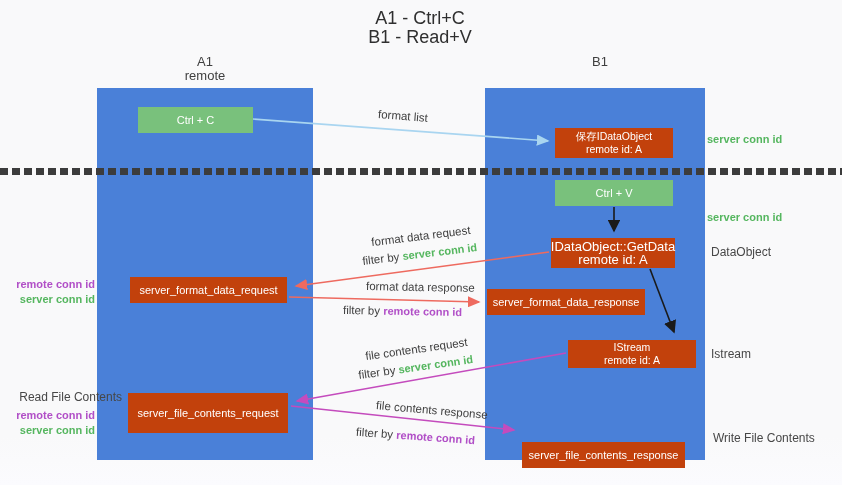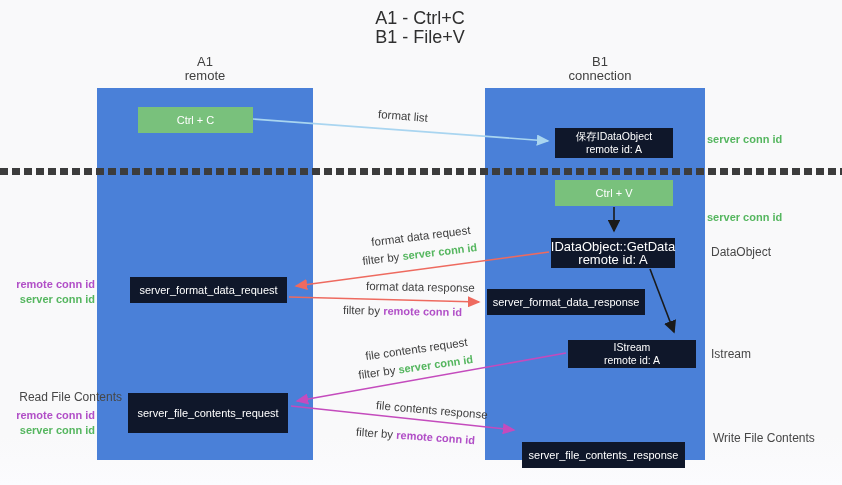--- a/index.html
+++ b/index.html
@@ -11,47 +11,46 @@
   }
   .abs{position:absolute;}
   .title{font-size:18px;color:#2f2f2f;text-align:center;line-height:19px;}
   .lane-header{font-size:13px;color:#3f3f3f;text-align:center;line-height:14px;}
   .lane{background:#4a80d8;}
   .node{
     display:flex;flex-direction:column;align-items:center;justify-content:center;
     color:#ffffff;font-size:11px;line-height:13px;text-align:center;z-index:3;
   }
   .green{background:#79c17c;}
-  .orange{background:#0f172a;text-align:right;}
+  .orange{background:#c2410c;text-align:right;}
   .sep{
     height:7px;z-index:2;
     background:repeating-linear-gradient(90deg,#3c3c3c 0 8px,rgba(0,0,0,0) 8px 12px);
   }
   .alabel{font-size:11.5px;color:#3f3f3f;white-space:nowrap;z-index:4;}
   .side{font-size:12px;color:#474747;white-space:nowrap;z-index:4;}
   .conn-green{color:#55b65f;font-weight:bold;font-size:11px;}
   .conn-purple{color:#b14fc7;font-weight:bold;font-size:11px;}
   .right-align{text-align:right;line-height:15px;}
   svg.overlay{position:absolute;left:0;top:0;z-index:2;pointer-events:none;}
 </style>
 </head>
 <body>
 
 <div class="abs title" style="left:300px;top:9px;width:240px;">
   <div>A1 - Ctrl+C</div>
-  <div>B1 - File+V</div>
+  <div>B1 - Read+V</div>
 </div>
 
 <div class="abs lane-header" style="left:150px;top:55px;width:110px;">
   <div>A1</div>
   <div>remote</div>
 </div>
 <div class="abs lane-header" style="left:540px;top:55px;width:120px;">
   <div>B1</div>
-  <div>connection</div>
 </div>
 
 <div class="abs lane" style="left:97px;top:88px;width:216px;height:372px;"></div>
 <div class="abs lane" style="left:485px;top:88px;width:220px;height:372px;"></div>
 
 <div class="abs sep" style="left:0;top:168px;width:842px;"></div>
 
 <svg class="overlay" width="842" height="485">
   <defs>
     <marker id="m-blue" markerWidth="9" markerHeight="7" refX="7" refY="3.5" orient="auto">

